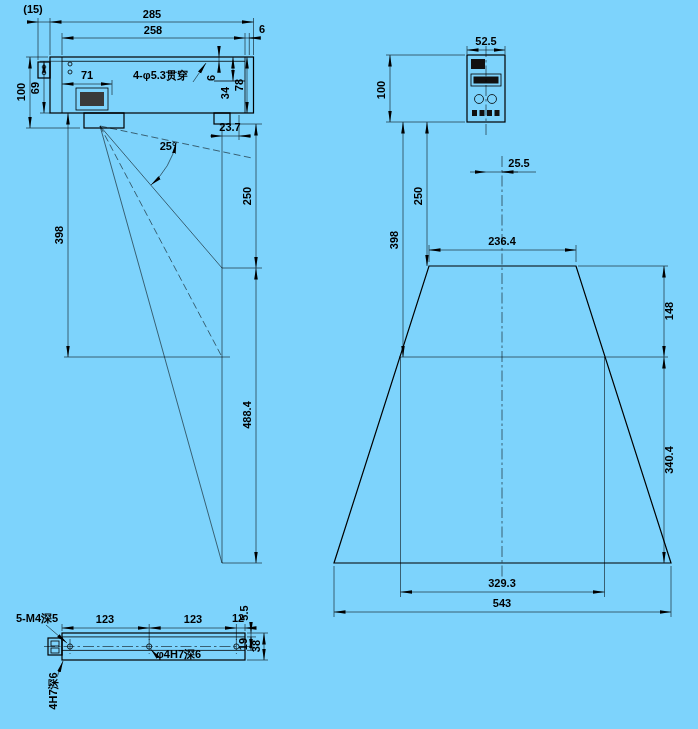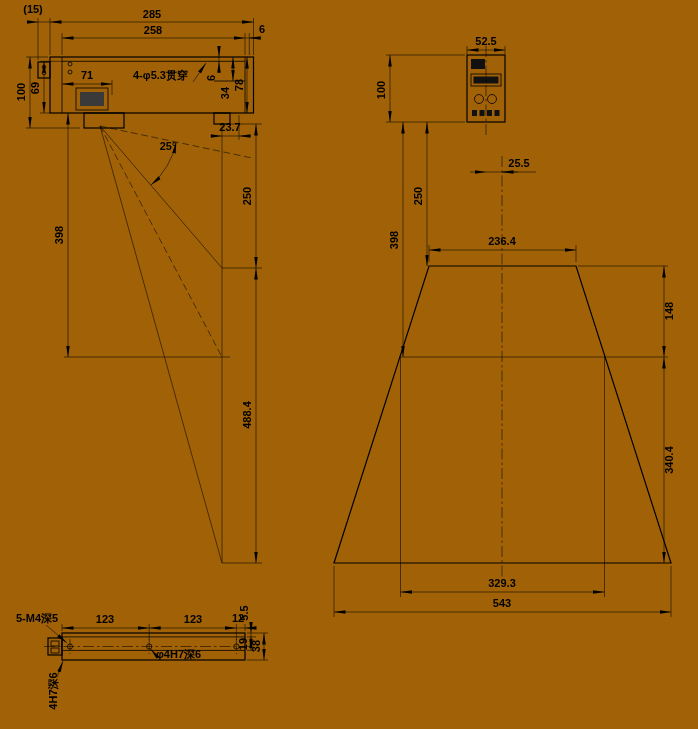--- a/index.html
+++ b/index.html
@@ -1,16 +1,16 @@
 <!DOCTYPE html>
 <html><head>
 <meta charset="utf-8">
 <style>
   html,body{margin:0;padding:0;background:#fff;}
-  .page{width:698px;height:729px;background:#a16207;position:relative;overflow:hidden;text-decoration:underline;}
+  .page{width:698px;height:729px;background:#7dd3fc;position:relative;overflow:hidden;text-decoration:underline;}
   svg{display:block;}
   .ol{stroke:#000;stroke-width:1.2;fill:none;}
   .o2{stroke:#000;stroke-width:.8;fill:none;}
   .tl{stroke:#000;stroke-width:.55;fill:none;}
   .dsh{stroke-dasharray:7 3.5;}
   .cl{stroke-dasharray:11 3 2.5 3;}
   text{font:bold 11px "Liberation Sans",sans-serif;fill:#000;}
   .mid{text-anchor:middle;}
   .st{text-anchor:start;}
 </style>

